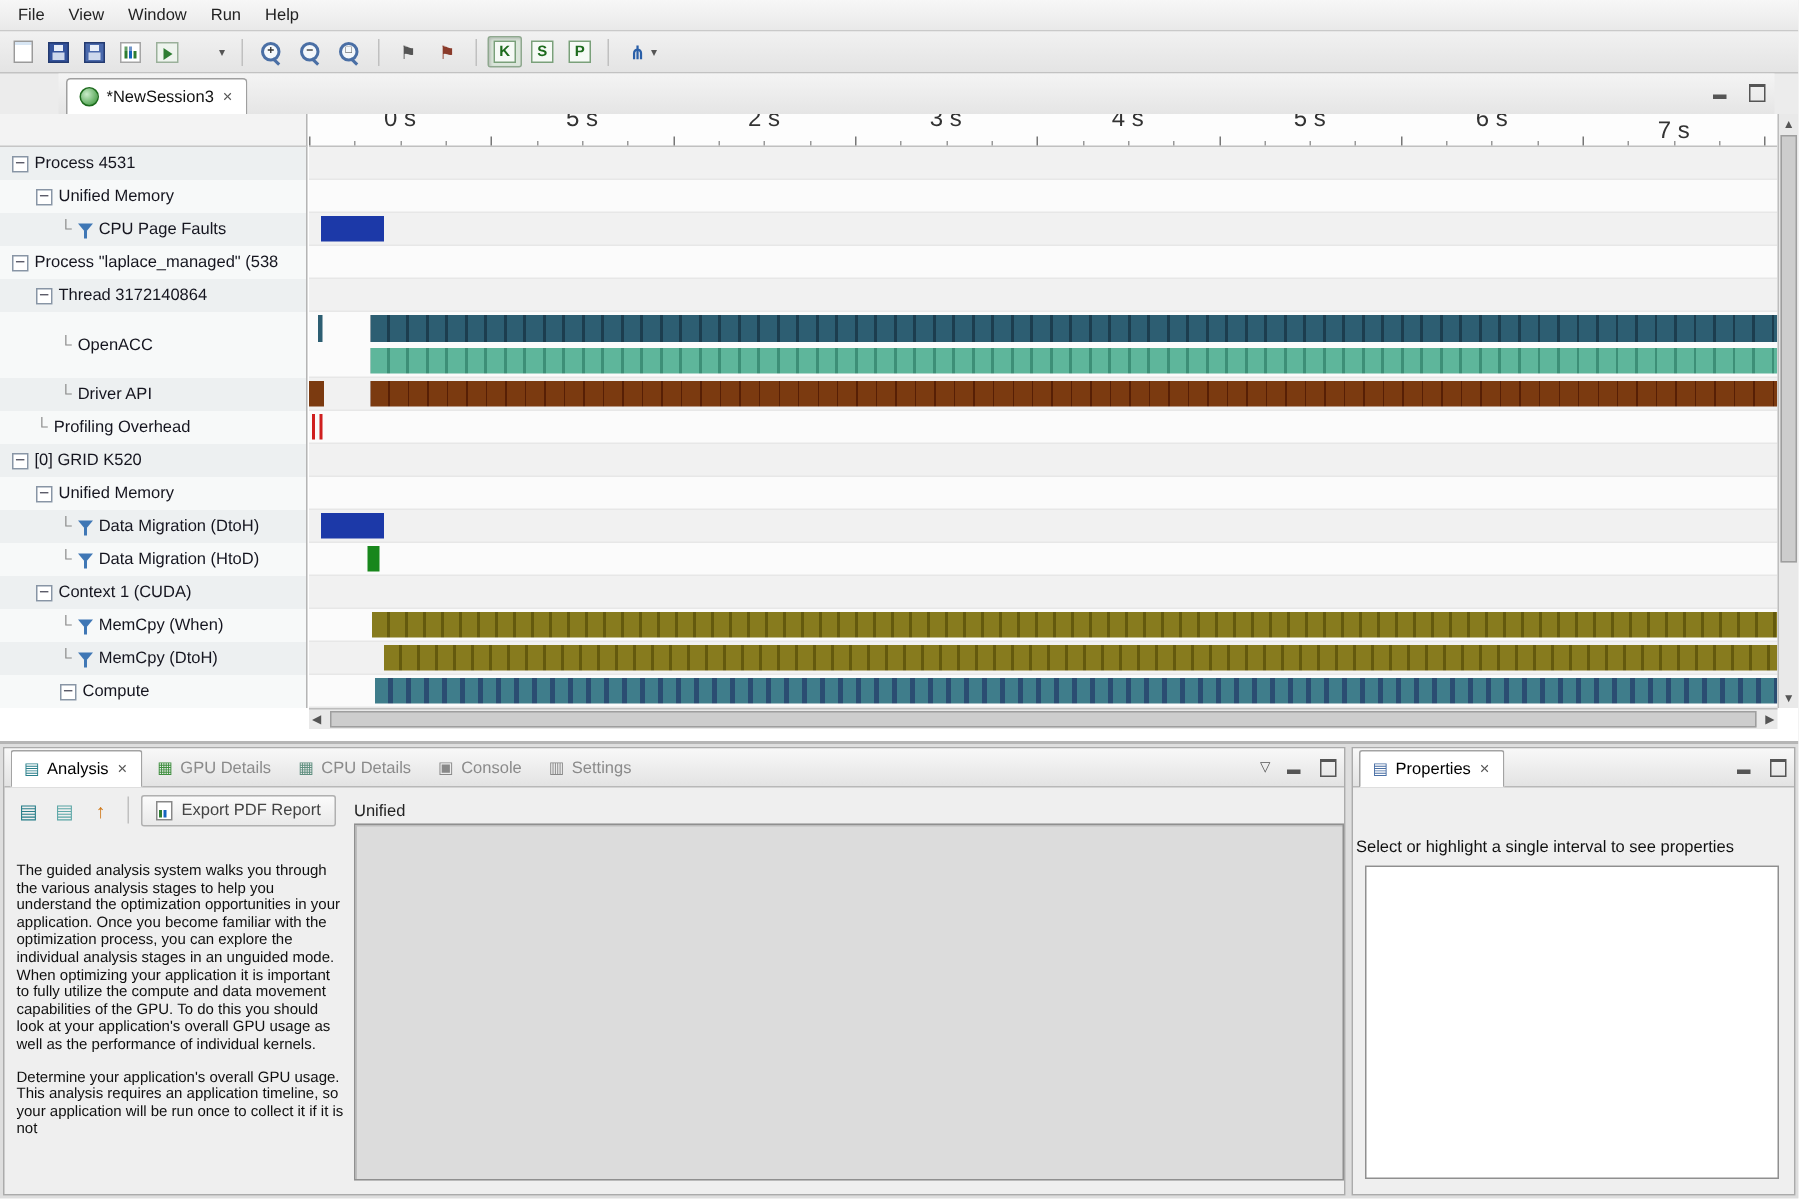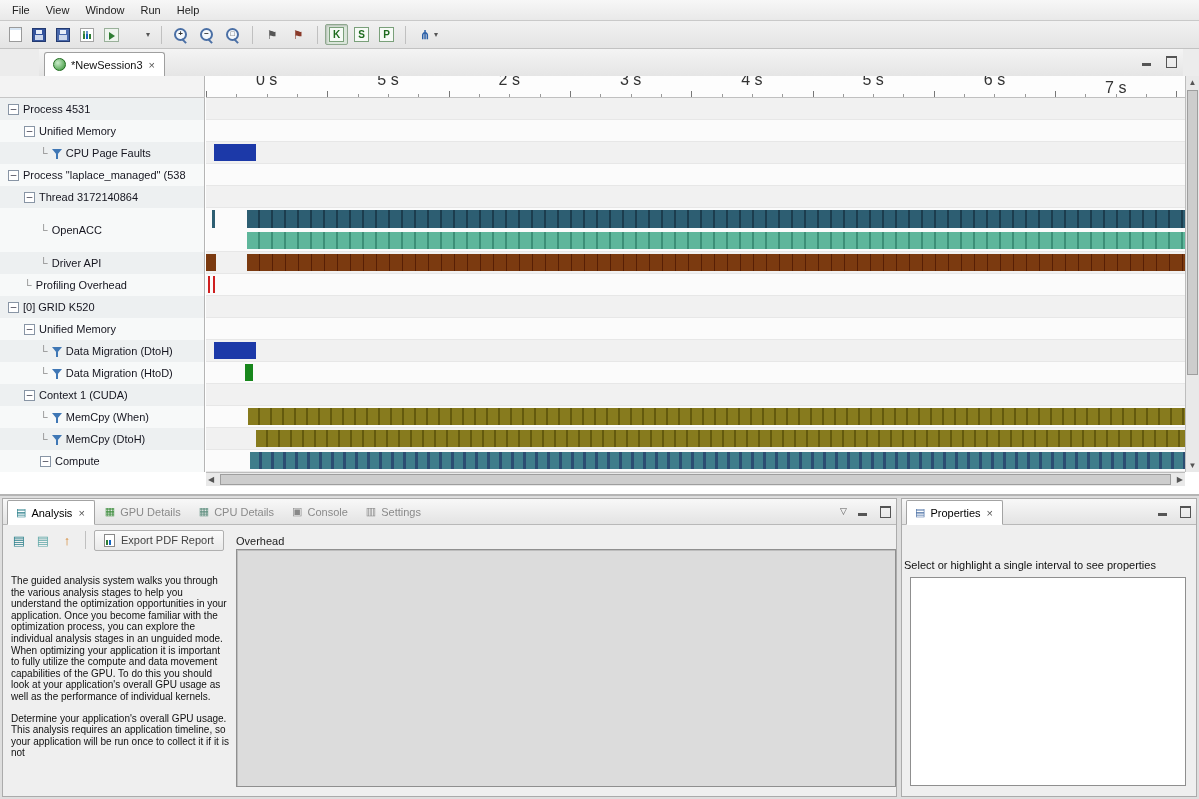--- a/index.html
+++ b/index.html
@@ -455,21 +455,21 @@
         <span class="atb-ico ico-analysis">▤</span>
         <span class="atb-ico" style="color:#5fa8a8;">▤</span>
         <span class="atb-ico tico-uparrow">↑</span>
         <span class="atb-sep"></span>
         <span class="export-btn">
           <span class="pdf-ico"></span>
           <span>Export PDF Report</span>
         </span>
       </div>
 
-      <div class="results-label">Overhead</div>
+      <div class="results-label">Unified</div>
       <div class="results-box"></div>
 
       <div class="guided-col">
         <div class="stage-desc">The guided analysis system walks you through the various analysis stages to help you understand the optimization opportunities in your application. Once you become familiar with the optimization process, you can explore the individual analysis stages in an unguided mode. When optimizing your application it is important to fully utilize the compute and data movement capabilities of the GPU. To do this you should look at your application's overall GPU usage as well as the performance of individual kernels.</div>
         <div class="action-note">Determine your application's overall GPU usage. This analysis requires an application timeline, so your application will be run once to collect it if it is not</div>
       </div>
     </div>
 
     <div class="panel props-panel">
       <div class="tabbar">

